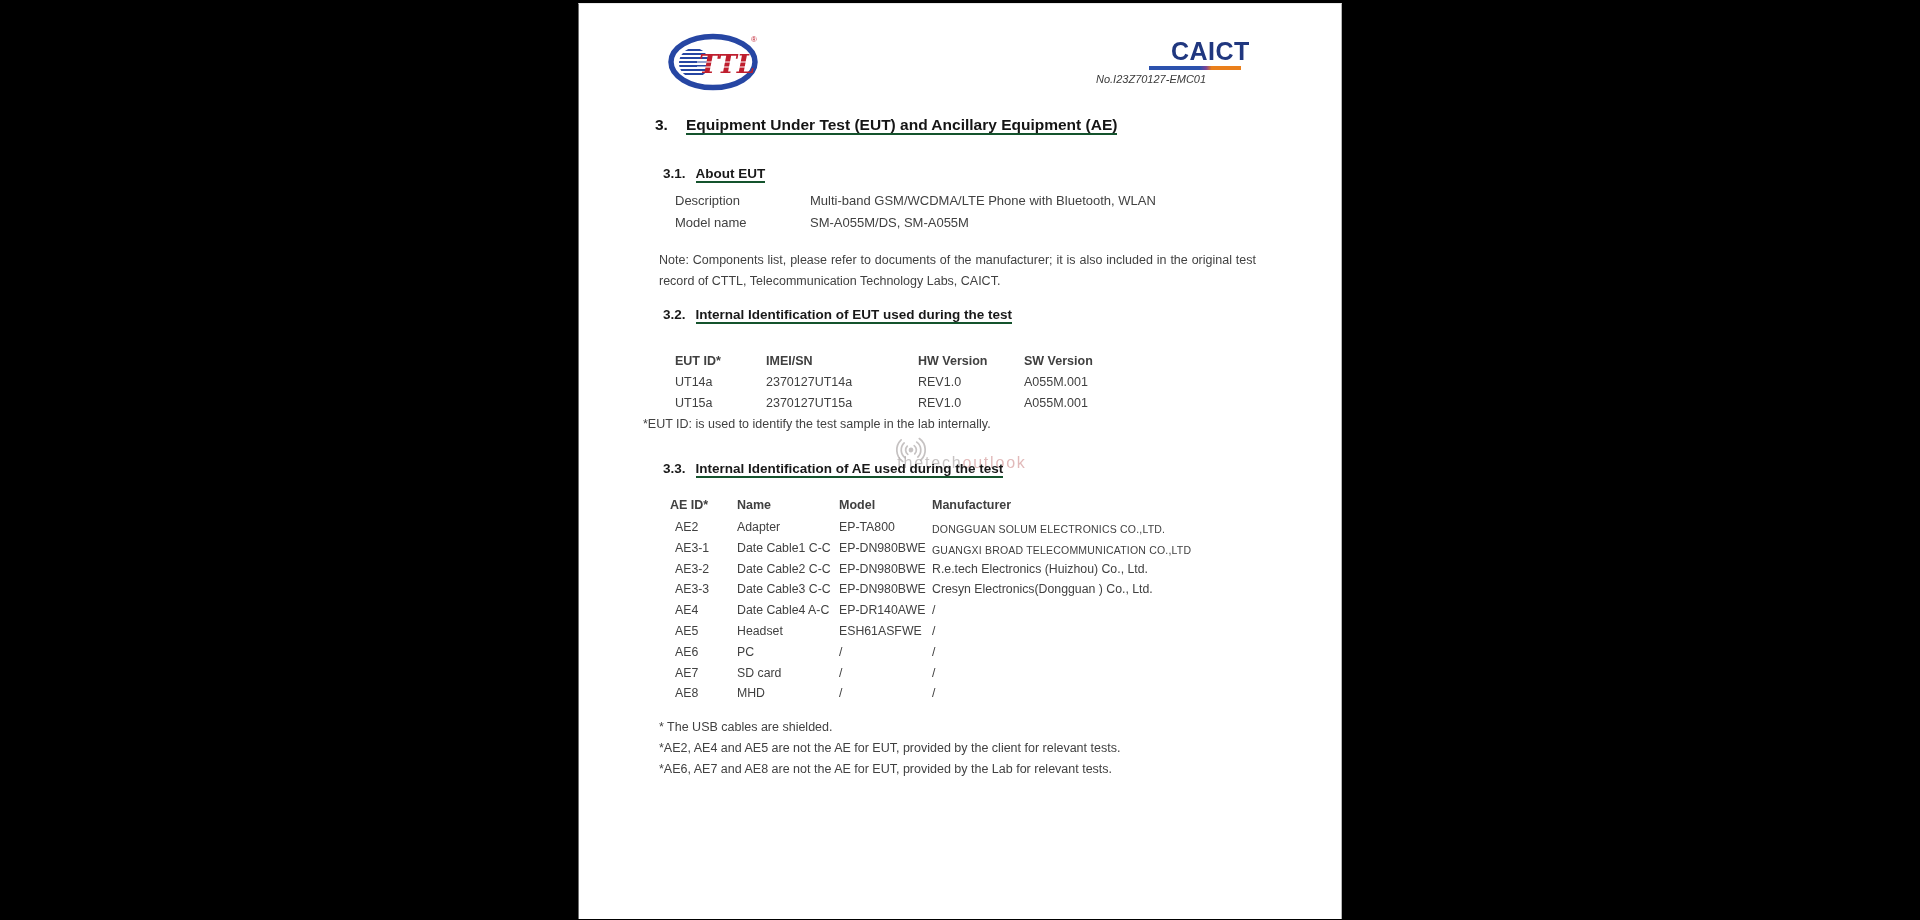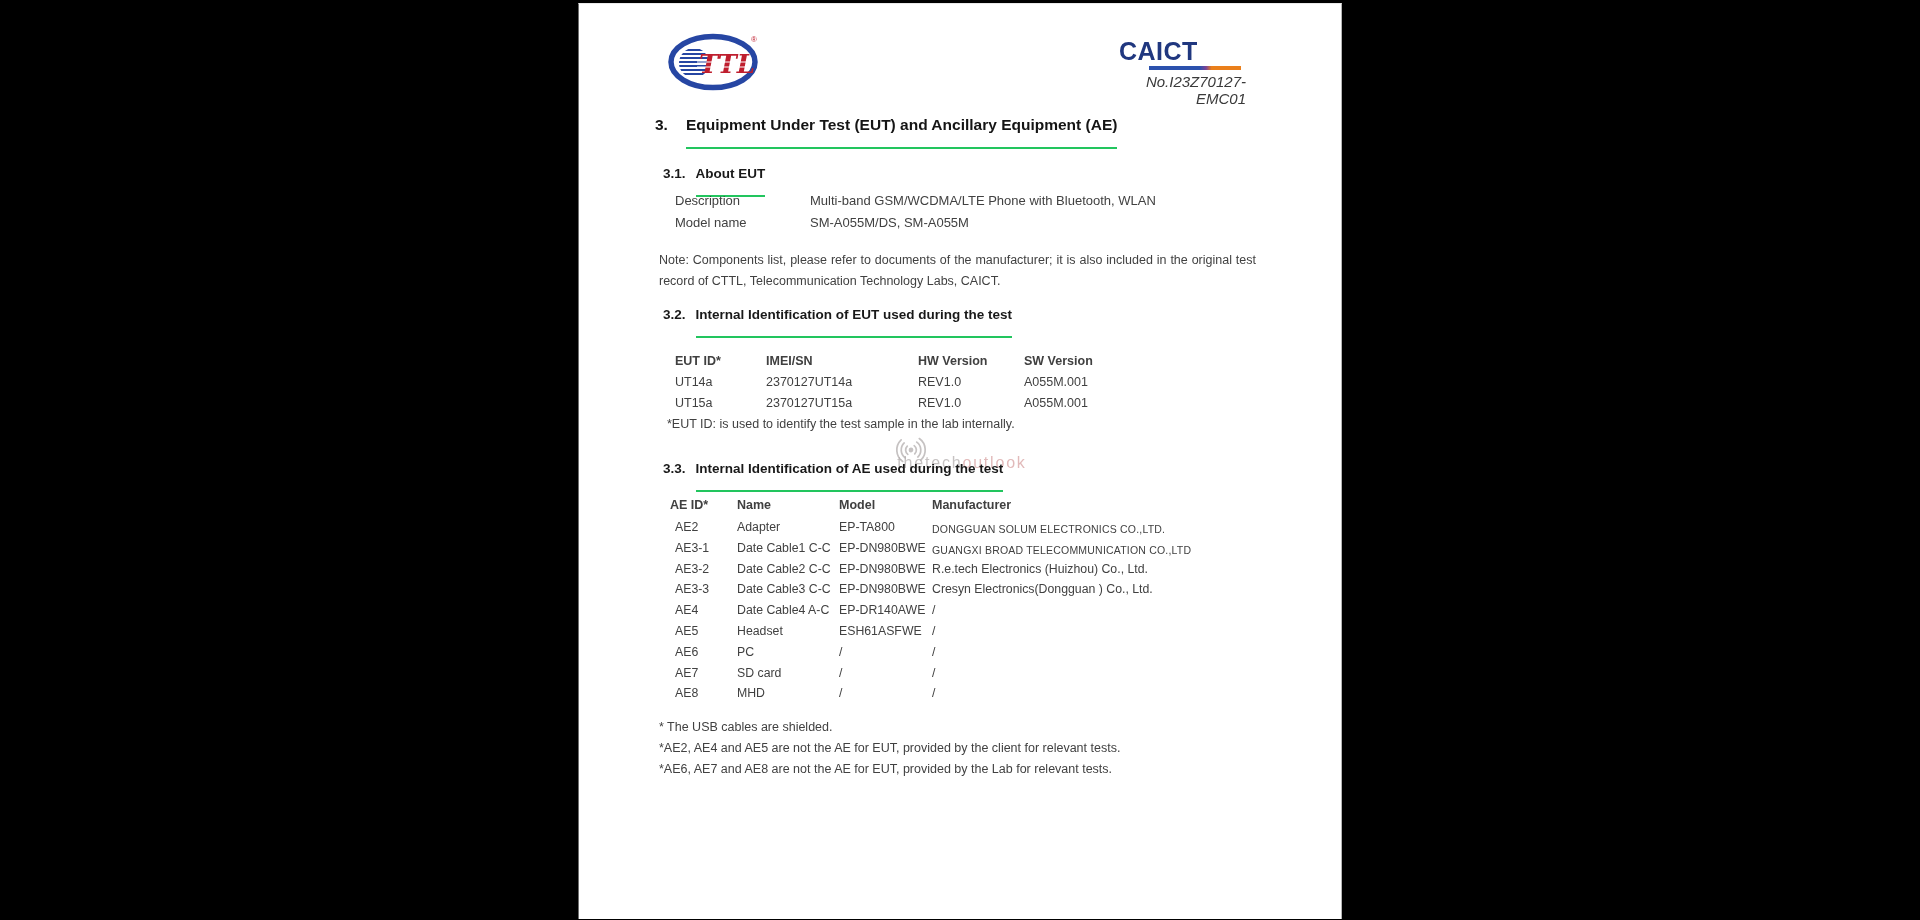--- a/index.html
+++ b/index.html
@@ -9,51 +9,51 @@
   }
   .page{
     position:absolute;left:578px;top:3px;width:762px;height:915px;
     background:#ffffff;border-left:1px solid #6f6f6f;border-right:1px solid #b5b5b5;
     border-top:1px solid #e9e9e9;
   }
   .page *{position:absolute}
 
   
   .ttl-logo{left:88px;top:29px;width:92px;height:58px}
-  .caict-text{left:540px;top:34px;width:100px;font-size:25px;font-weight:bold;
+  .caict-text{left:592px;top:34px;width:100px;font-size:25px;font-weight:bold;
     color:#20377f;letter-spacing:.5px;line-height:26px}
   .caict-bar{left:570px;top:62px;width:92px;height:4px;
     background:linear-gradient(90deg,#2b51ad 0%,#2b51ad 55%,#7b4397 62%,#ea7f1b 68%,#ea7f1b 100%)}
-  .doc-no{left:517px;top:69px;width:150px;text-align:right;font-style:italic;
-    font-size:15px;color:#3a3a3a}
+  .doc-no{left:517px;top:69px;width:150px;font-style:italic;
+    font-size:11px;color:#3a3a3a}
 
   
   .h1{left:76px;top:112px;font-size:15.5px;font-weight:bold;color:#151515;white-space:nowrap}
   .h1 .num{position:static;margin-right:18px}
   .h2{font-size:13.5px;font-weight:bold;color:#191919;white-space:nowrap}
   .h2 .num{position:static;margin-right:10px}
-  .u{position:static;border-bottom:2px solid #22c55e;padding-bottom:14px}
+  .u{position:static;border-bottom:2px solid #14532d;padding-bottom:0}
   .h31{left:84px;top:162px}
   .h32{left:84px;top:303px}
   .h33{left:84px;top:457px}
 
   
   .kv{left:96px;top:186px;width:600px;line-height:21.5px;font-size:13px;color:#414141}
   .kv-row{position:static;display:block;white-space:nowrap}
   .kv-label{position:static;display:inline-block;width:135px}
   .kv-value{position:static}
   .note{left:80px;top:246px;width:597px;font-size:12.5px;line-height:20.6px;
     color:#414141;text-align:justify}
 
   
   .trow{left:0;width:762px;height:20px;font-size:12.5px;color:#414141;white-space:nowrap}
   .trow span{white-space:nowrap}
   .th{font-weight:bold;color:#404040}
   .t2c1{left:96px}.t2c2{left:187px}.t2c3{left:339px}.t2c4{left:445px}
-  .fn{left:88px;font-size:12.5px;color:#414141;white-space:nowrap}
+  .fn{left:64px;font-size:12.5px;color:#414141;white-space:nowrap}
 
   
   .wm-icon{left:306px;top:427px;width:52px;height:38px;transform:rotate(-4deg);opacity:.8}
   .wm-text{left:283px;top:450px;width:200px;text-align:center;font-size:16px;
     letter-spacing:1.8px;white-space:nowrap;opacity:.75}
   .wm-text .wl{position:static;color:#b3aeae}
   .wm-text .wr{position:static;color:#d8a3a3}
 
   
   .t3h{top:494px}

